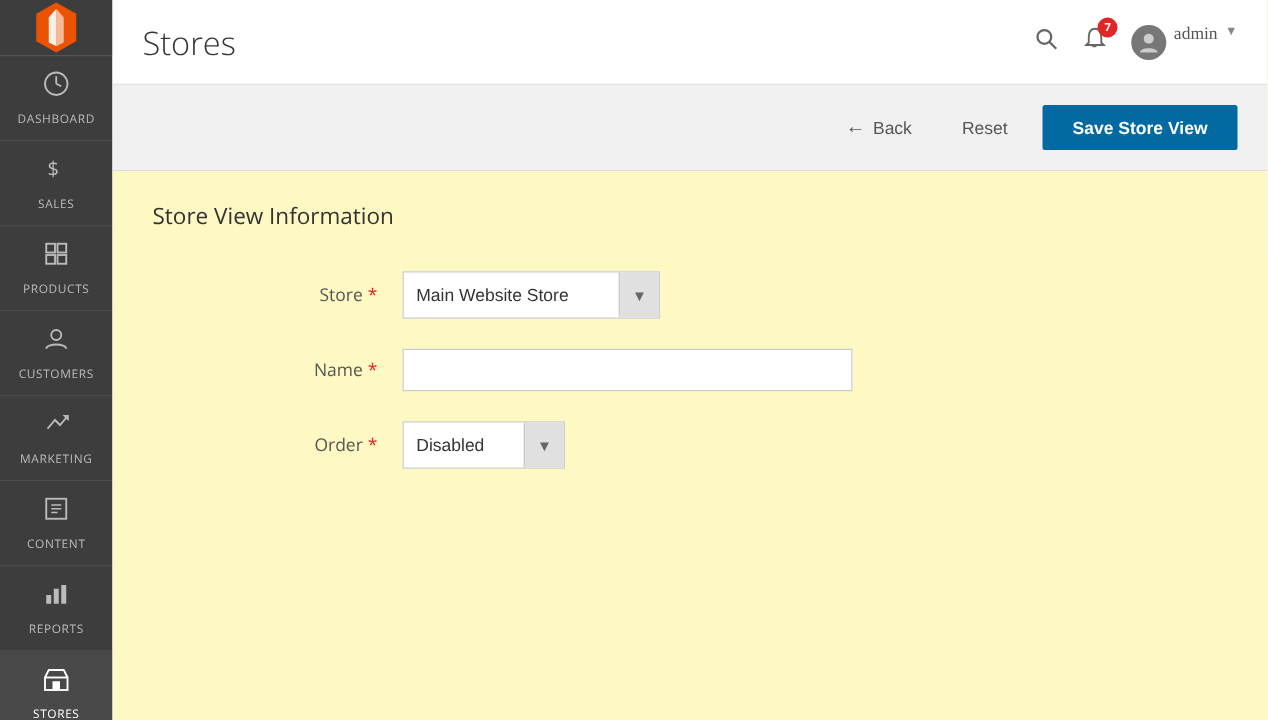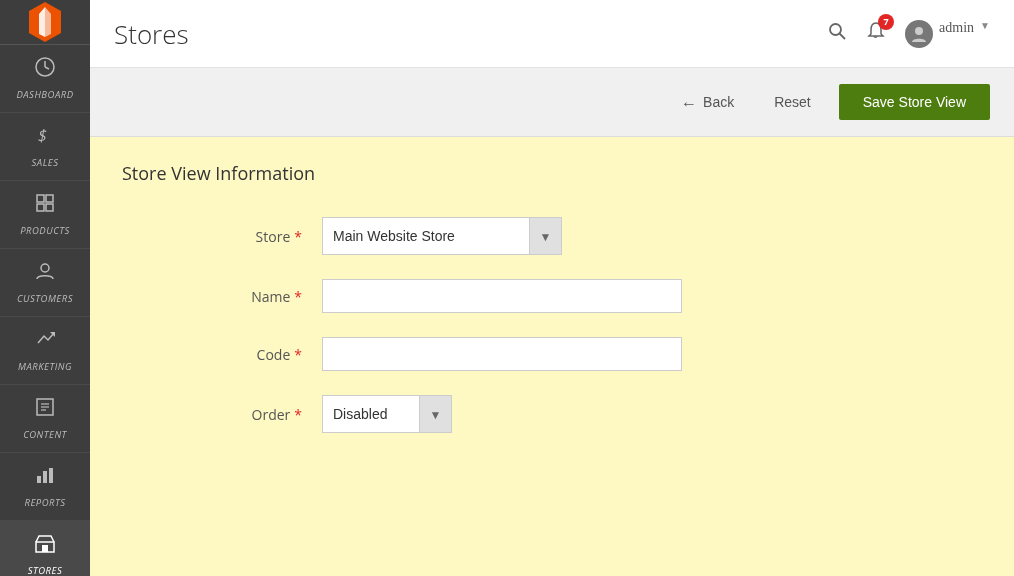--- a/index.html
+++ b/index.html
@@ -8,21 +8,20 @@
     
     .sidebar {
       width: 90px;
       background: #3d3d3d;
       display: flex;
       flex-direction: column;
       align-items: center;
       flex-shrink: 0;
       height: 576px;
       overflow: hidden;
-      font-style: italic;
     }
     .sidebar-logo {
       width: 90px;
       height: 68px;
       background: #3d3d3d;
       display: flex;
       align-items: center;
       justify-content: center;
       border-bottom: 1px solid #555;
     }
@@ -142,26 +141,26 @@
     }
     .btn-reset {
       background: none;
       border: none;
       color: #555;
       font-size: 14px;
       cursor: pointer;
       padding: 8px 12px;
     }
     .btn-save {
-      background: #4d7c0f;
+      background: #0369a1;
       color: #fff;
       border: none;
       padding: 10px 24px;
       font-size: 14px;
-      font-weight: 400;
+      font-weight: 700;
       cursor: pointer;
       border-radius: 2px;
     }
 
     
     .page-content {
       padding: 24px 32px;
       flex: 1;
       overflow-y: auto;
       background: #fef9c3;
@@ -200,21 +199,21 @@
       font-size: 14px;
       color: #333;
       outline: none;
       background: #fff;
     }
     .form-select-wrapper {
       display: flex;
       align-items: center;
       border: 1px solid #ccc;
       background: #fff;
-      width: 240px;
+      width: 206px;
     }
     .form-select {
       flex: 1;
       padding: 8px 10px;
       border: none;
       font-size: 14px;
       color: #333;
       background: transparent;
       outline: none;
       appearance: none;
@@ -389,26 +388,20 @@
         </div>
       </div>
 
       <div class="form-row">
         <label class="form-label">
           <span>Name</span><span class="required-star">*</span>
         </label>
         <input type="text" class="form-input" value="" style="">
       </div>
 
-      <div class="form-row">
-        <label class="form-label">
-          <span>Code</span><span class="required-star">*</span>
-        </label>
-        <input type="text" class="form-input" value="" style="">
-      </div>
 
       <div class="form-row">
         <label class="form-label">
           <span>Order</span><span class="required-star">*</span>
         </label>
         <div class="status-select-wrapper">
           <select class="form-select">
             <option>Disabled</option>
             <option>Enabled</option>
           </select>

